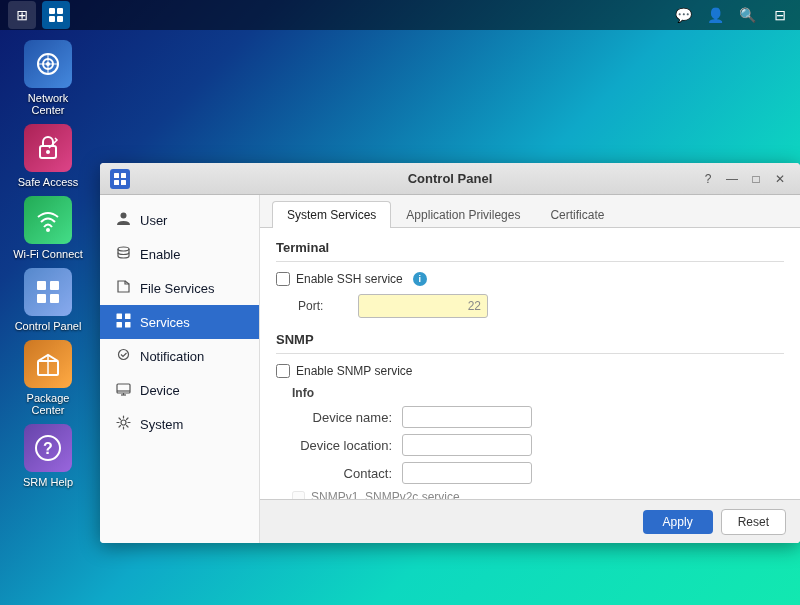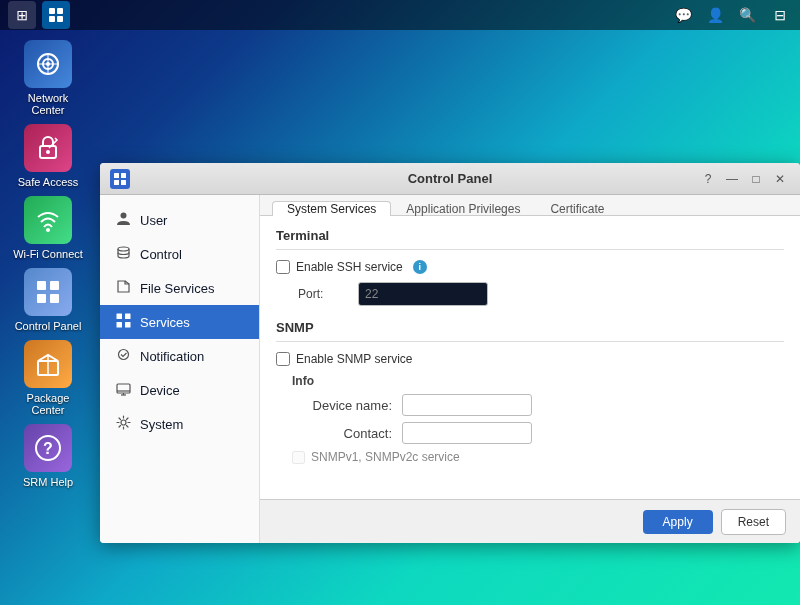--- a/index.html
+++ b/index.html
@@ -231,21 +231,21 @@
 
     
     .tabs {
       display: flex;
       border-bottom: 1px solid #ccc;
       background: #f5f5f5;
       padding: 0 12px;
       padding-top: 6px;
     }
     .tab {
-      padding: 0 14px;
+      padding: 6px 14px;
       cursor: pointer;
       font-size: 12px;
       color: #555;
       border: 1px solid transparent;
       border-bottom: none;
       border-radius: 4px 4px 0 0;
       background: transparent;
       margin-bottom: -1px;
     }
     .tab.active {
@@ -287,22 +287,23 @@
       width: 130px;
       height: 24px;
       border: 1px solid #bbb;
       border-radius: 3px;
       padding: 2px 6px;
       font-size: 12px;
       background: white;
       color: #333;
     }
     .form-input:disabled {
-      background: #0f172a;
+      background: #fef9c3;
       color: #888;
+      text-align: right;
     }
 
     .checkbox-row {
       display: flex;
       align-items: center;
       gap: 6px;
       margin-bottom: 8px;
     }
     .checkbox-row input[type=checkbox] {
       width: 14px;
@@ -533,21 +534,21 @@
           <span>User</span>
         </div>
         <div class="sidebar-item">
           <span class="sidebar-item-icon">
             <svg width="15" height="15" viewBox="0 0 15 15" fill="none" stroke="#555" stroke-width="1.2">
               <ellipse cx="7.5" cy="4" rx="5.5" ry="2"></ellipse>
               <path d="M2 4 L2 11 Q2 13 7.5 13 Q13 13 13 11 L13 4"></path>
               <path d="M2 7.5 Q2 9.5 7.5 9.5 Q13 9.5 13 7.5"></path>
             </svg>
           </span>
-          <span>Control</span>
+          <span>Enable</span>
         </div>
         <div class="sidebar-item">
           <span class="sidebar-item-icon">
             <svg width="15" height="15" viewBox="0 0 15 15" fill="none" stroke="#555" stroke-width="1.2">
               <path d="M2 2 L2 13 L13 13 L13 5 L9 5 L9 2 Z"></path>
               <path d="M9 2 L13 5"></path>
             </svg>
           </span>
           <span>File Services</span>
         </div>
@@ -624,20 +625,24 @@
           </div>
 
           <div class="info-section">
             <div class="info-label">Info</div>
 
             <div class="snmp-row">
               <span class="snmp-label">Device name:</span>
               <input type="text" class="snmp-input" disabled="" style="">
             </div>
             <div class="snmp-row">
+              <span class="snmp-label">Device location:</span>
+              <input type="text" class="snmp-input" disabled="" style="">
+            </div>
+            <div class="snmp-row">
               <span class="snmp-label">Contact:</span>
               <input type="text" class="snmp-input" disabled="" style="">
             </div>
 
             <div class="service-checkbox-row">
               <input type="checkbox" disabled="" style="">
               <span class="service-label-disabled">SNMPv1, SNMPv2c service</span>
             </div>
 
           </div>

